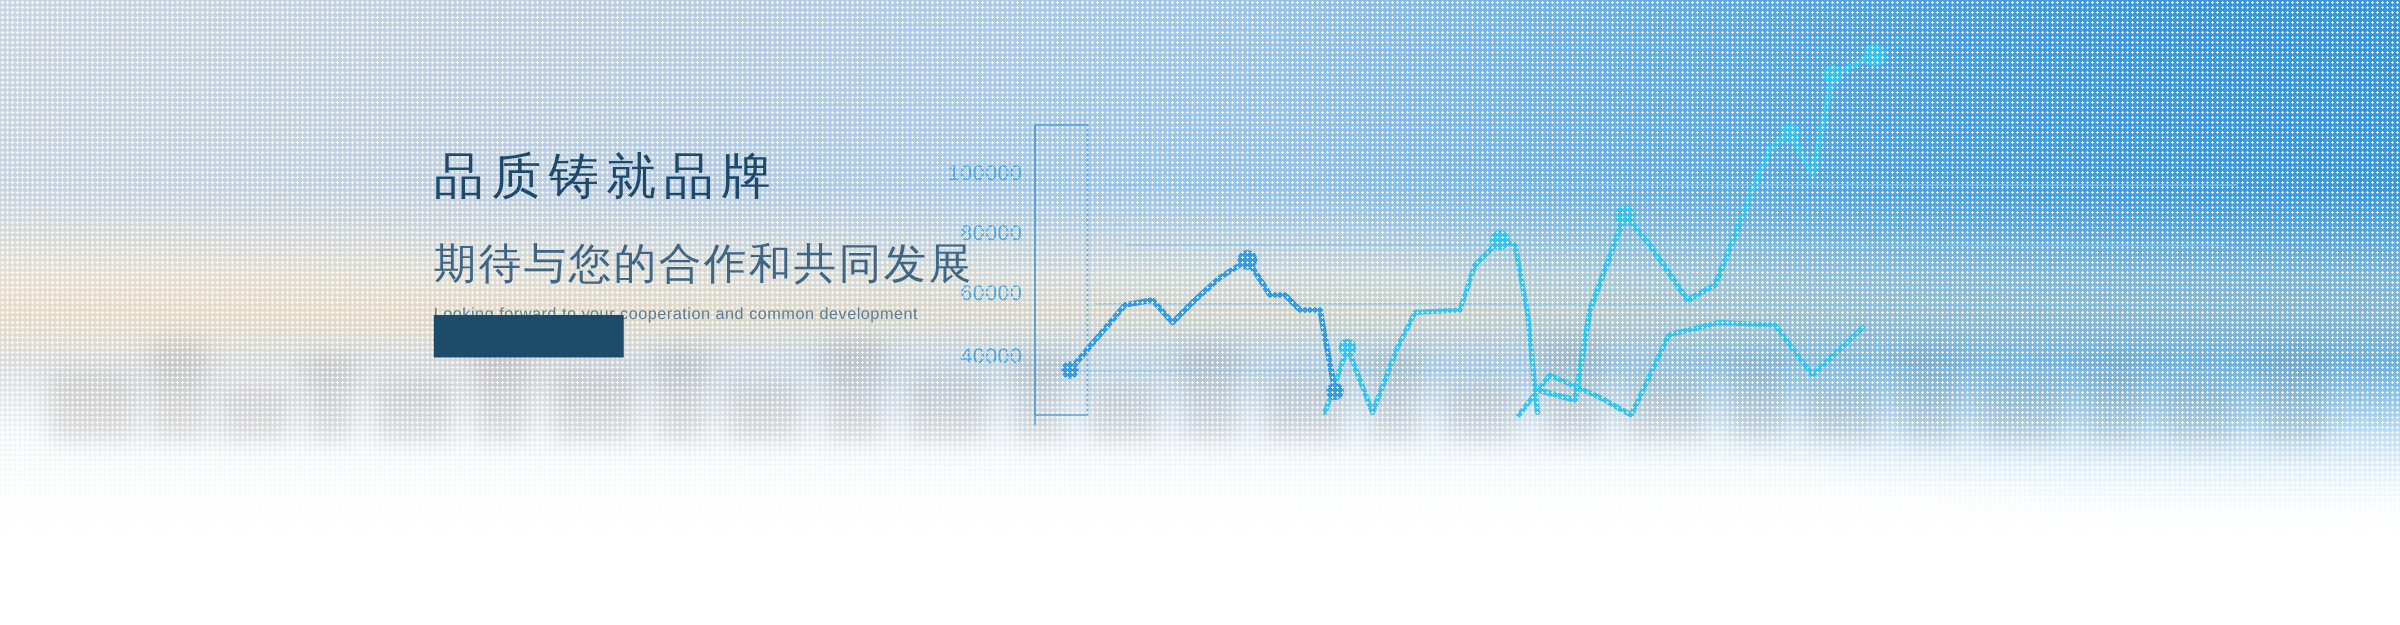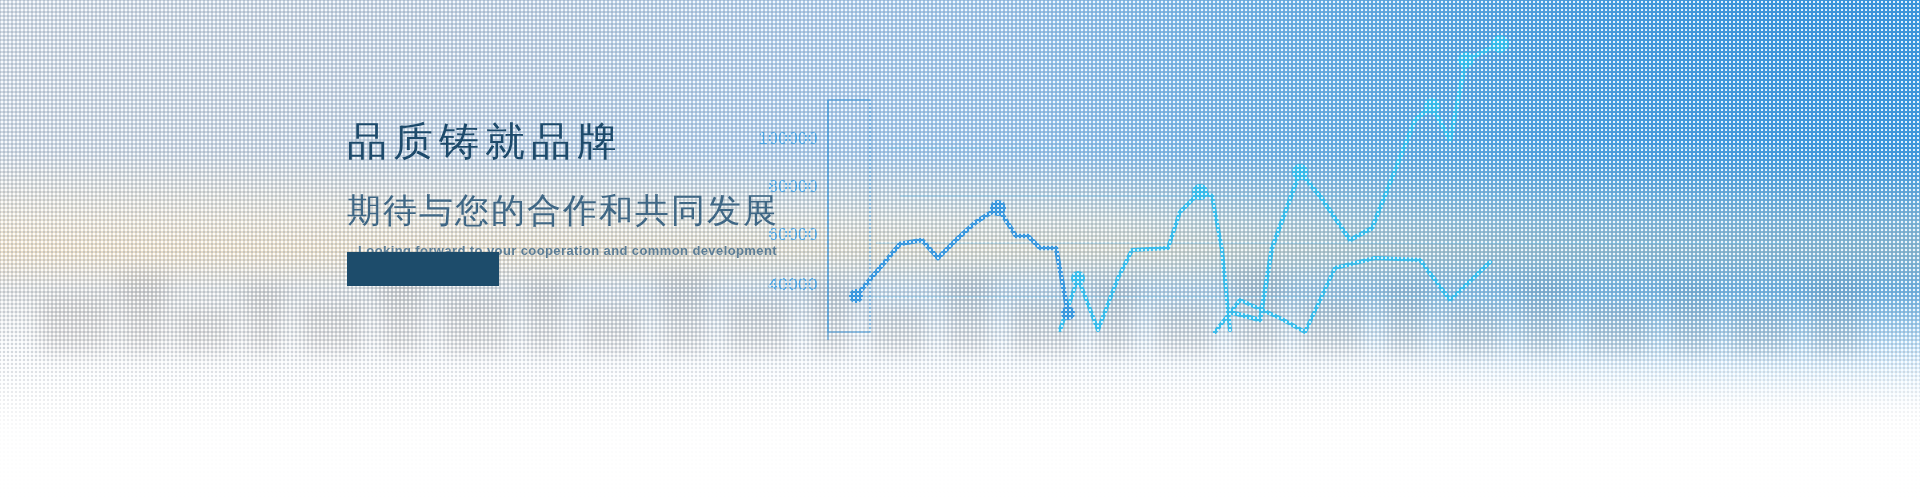--- a/index.html
+++ b/index.html
@@ -64,21 +64,21 @@
   .h1{
     font-size:40px;line-height:1.15;letter-spacing:6px;
     color:#1d4a6b;font-weight:400;white-space:nowrap;
   }
   .h2{
     margin-top:24px;font-size:34px;letter-spacing:2px;
     color:#3f6785;font-weight:300;white-space:nowrap;
   }
   .h3{
     margin-top:9px;font-size:13px;letter-spacing:.4px;
-    color:#5b7d96;font-weight:700;white-space:nowrap;text-align:right;
+    color:#5b7d96;font-weight:400;white-space:nowrap;
   }
   .cta{
     position:absolute;left:347px;top:252px;width:152px;height:34px;
     background:#1d4c6b;border:0;padding:0;cursor:pointer;
     font-size:13px;color:#ffffff;letter-spacing:2px;text-align:center;
   }
 
   
   .chart{position:absolute;left:760px;top:0;width:1160px;height:500px;}
   .chart svg{display:block;width:1160px;height:500px;overflow:visible;}

